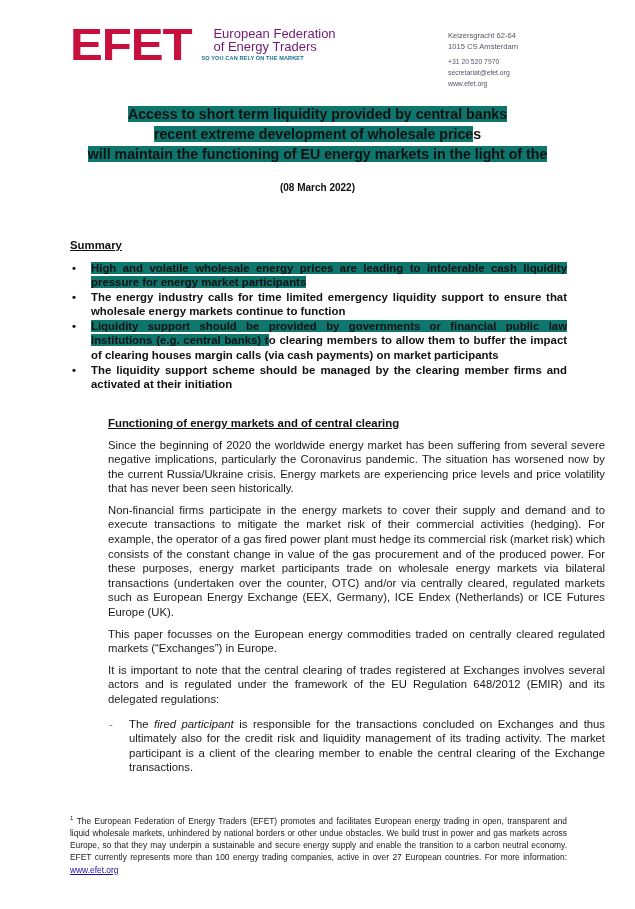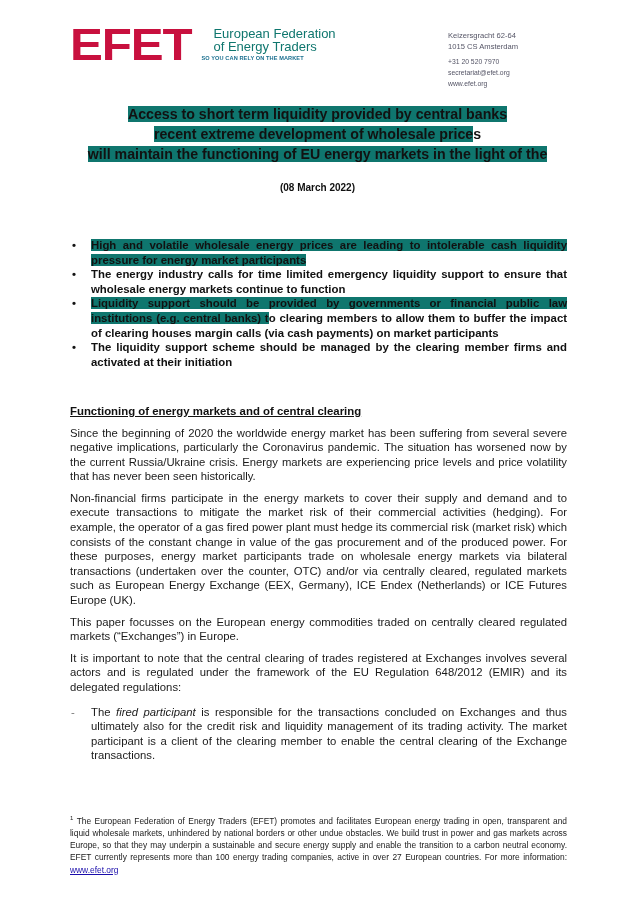--- a/index.html
+++ b/index.html
@@ -3,21 +3,21 @@
 <meta charset="utf-8">
 <style>
   html, body { margin: 0; padding: 0; background: #ffffff; }
   body { width: 635px; height: 909px; position: relative; overflow: hidden; font-family: "Liberation Sans", sans-serif; color: #111; }
   .page { position: absolute; left: 0; top: 0; width: 535px; height: 909px; background: #fff; }
 
   
   .logo { position: absolute; left: 70px; top: 27px; display: flex; align-items: flex-start; }
   .logo-mark { font-family: "Liberation Sans", sans-serif; font-weight: bold; font-size: 44px; line-height: 36px; letter-spacing: -1px; color: #c8103e; transform: scaleX(1.12); transform-origin: left top; height: 36px; }
   .logo-text { margin-left: 23px; margin-top: 0px; }
-  .logo-line { font-size: 13px; line-height: 13px; color: #0f766e; padding-left: 12px; }
+  .logo-line { font-size: 13px; line-height: 13px; color: #701a75; padding-left: 12px; }
   .logo-tag { font-size: 5.6px; font-weight: bold; color: #1a6f8f; margin-top: 2px; letter-spacing: 0.1px; }
 
   .address { position: absolute; left: 448px; top: 30px; font-size: 7.6px; color: #556; line-height: 11px; }
   .address .gap { height: 4px; }
   .address .small { font-size: 6.8px; line-height: 11px; }
 
   
   .title { position: absolute; left: 60px; width: 515px; top: 104px; text-align: center; font-weight: bold; font-size: 14.2px; line-height: 20px; }
   .hl { background: #0f766e; }
   .date { position: absolute; left: 0; width: 635px; top: 182px; text-align: center; font-weight: bold; font-size: 10px; }
@@ -61,29 +61,30 @@
 
   <div class="title">
     <div><span class="hl">Access to short term liquidity provided by central banks</span></div>
     <div><span class="hl">recent extreme development of wholesale price</span><span>s</span></div>
     <div><span class="hl">will maintain the functioning of EU energy markets in the light of the</span></div>
   </div>
 
   <div class="date">(08 March 2022)</div>
 
   <div class="section" style="top:238px;">
+    <div class="heading" style="margin-bottom:8px;">Summary</div>
     <ul class="bullets">
       <li><span class="dot">•</span><span class="hl">High and volatile wholesale energy prices are leading to intolerable cash liquidity pressure for energy market participants</span><span></span></li>
       <li><span class="dot">•</span><span>The energy industry calls for time limited emergency liquidity support to ensure that wholesale energy markets continue to function</span></li>
       <li><span class="dot">•</span><span class="hl">Liquidity support should be provided by governments or financial public law institutions (e.g. central banks) t</span><span>o clearing members to allow them to buffer the impact of clearing houses margin calls (via cash payments) on market participants</span></li>
       <li><span class="dot">•</span><span>The liquidity support scheme should be managed by the clearing member firms and activated at their initiation</span></li>
     </ul>
   </div>
 
-  <div class="section" style="top:404px;">
+  <div class="section" style="top:416px;margin-left:38px;">
     <div class="heading" style="margin-bottom:7px;">Functioning of energy markets and of central clearing</div>
     <div class="para" style="margin-bottom:7px;">Since the beginning of 2020 the worldwide energy market has been suffering from several severe negative implications, particularly the Coronavirus pandemic. The situation has worsened now by the current Russia/Ukraine crisis. Energy markets are experiencing price levels and price volatility that has never been seen historically.</div>
     <div class="para" style="margin-bottom:7px;">Non-financial firms participate in the energy markets to cover their supply and demand and to execute transactions to mitigate the market risk of their commercial activities (hedging). For example, the operator of a gas fired power plant must hedge its commercial risk (market risk) which consists of the constant change in value of the gas procurement and of the produced power. For these purposes, energy market participants trade on wholesale energy markets via bilateral transactions (undertaken over the counter, OTC) and/or via centrally cleared, regulated markets such as European Energy Exchange (EEX, Germany), ICE Endex (Netherlands) or ICE Futures Europe (UK).</div>
     <div class="para" style="margin-bottom:7px;">This paper focusses on the European energy commodities traded on centrally cleared regulated markets (“Exchanges”) in Europe.</div>
     <div class="para" style="margin-bottom:10px;">It is important to note that the central clearing of trades registered at Exchanges involves several actors and is regulated under the framework of the EU Regulation 648/2012 (EMIR) and its delegated regulations:</div>
     <div class="dash-item">
       <span class="dash">-</span><span>The </span><em>fired participant</em><span> is responsible for the transactions concluded on Exchanges and thus ultimately also for the credit risk and liquidity management of its trading activity. The market participant is a client of the clearing member to enable the central clearing of the Exchange transactions.</span>
     </div>
   </div>
 

